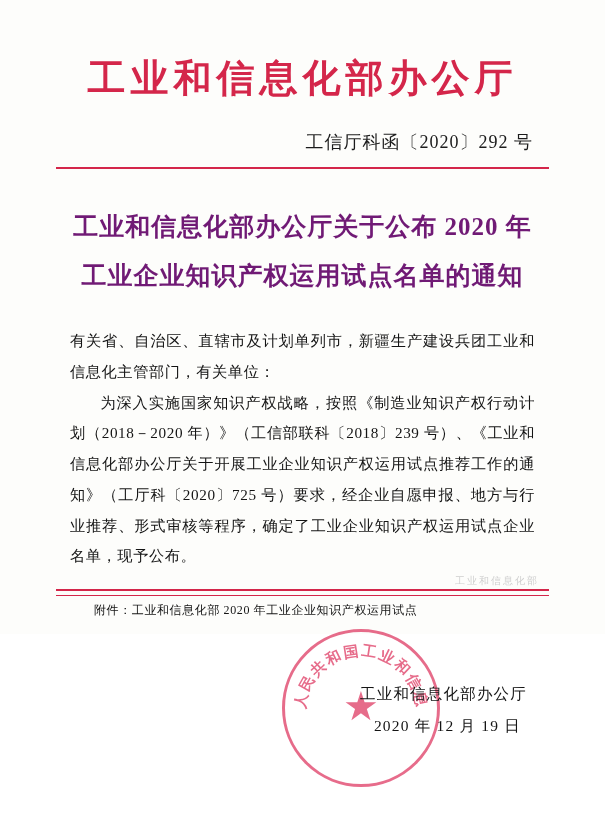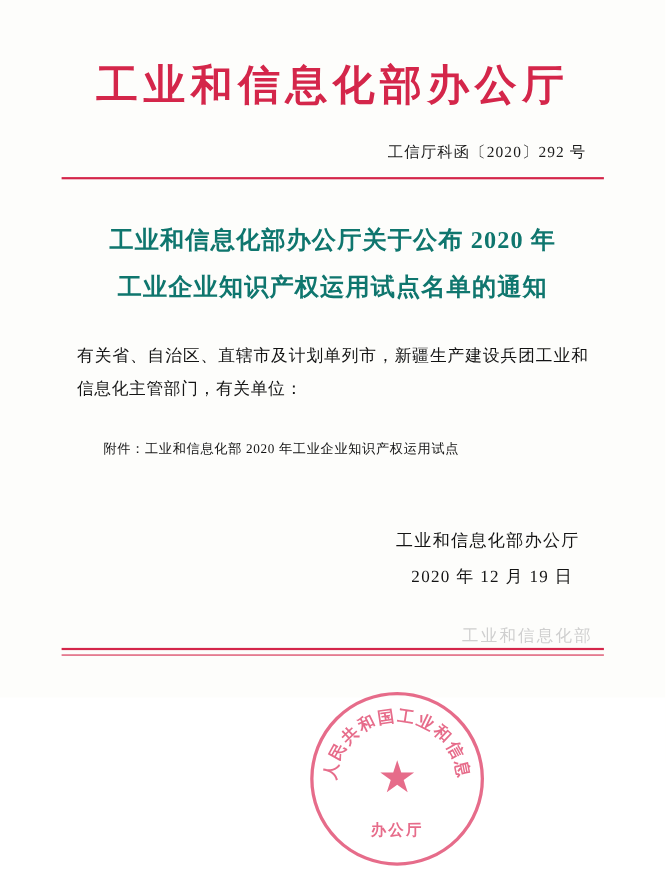--- a/index.html
+++ b/index.html
@@ -34,40 +34,40 @@
     font-size: 38px;
     letter-spacing: 5px;
     line-height: 1.1;
     white-space: nowrap;
   }
 
   .doc-number {
     margin-top: 30px;
     text-align: right;
     padding-right: 72px;
-    font-size: 14px;
+    font-size: 18px;
     letter-spacing: 1px;
     color: #1b1b1b;
   }
 
   .red-rule {
     margin: 13px 56px 0 56px;
     height: 2px;
     background: #d4264a;
   }
 
   
   .doc-title {
     margin-top: 34px;
     text-align: center;
-    font-size: 22px;
+    font-size: 25px;
     font-weight: bold;
     line-height: 1.95;
     letter-spacing: 1px;
-    color: #0f766e;
+    color: #701a75;
   }
   .doc-title .line {
     display: block;
   }
 
   
   .body-wrap {
     margin: 26px 70px 0 70px;
   }
   .para {
@@ -185,21 +185,21 @@
   .bottom-rules .thin {
     height: 1px;
     background: #d4264a;
     margin-top: 4px;
   }
 
   .watermark {
     position: absolute;
     right: 66px;
     bottom: 46px;
-    font-size: 15px;
+    font-size: 10px;
     color: #cfcfcf;
     letter-spacing: 2px;
   }
 </style>
 </head>
 <body>
 
 <div class="page">
 
   <div class="letterhead">
@@ -210,38 +210,38 @@
 
   <div class="red-rule"></div>
 
   <div class="doc-title">
     <span class="line">工业和信息化部办公厅关于公布 2020 年</span>
     <span class="line">工业企业知识产权运用试点名单的通知</span>
   </div>
 
   <div class="body-wrap">
     <p class="para">有关省、自治区、直辖市及计划单列市，新疆生产建设兵团工业和信息化主管部门，有关单位：</p>
+    <p class="para indent">为深入实施国家知识产权战略，按照《制造业知识产权行动计划（2018－2020 年）》（工信部联科〔2018〕239 号）、《工业和信息化部办公厅关于开展工业企业知识产权运用试点推荐工作的通知》（工厅科〔2020〕725 号）要求，经企业自愿申报、地方与行业推荐、形式审核等程序，确定了工业企业知识产权运用试点企业名单，现予公布。</p>
   </div>
 
   <div class="attachment">
     <span>附件：工业和信息化部 2020 年工业企业知识产权运用试点</span>
   </div>
 
   <div class="seal">
     <div class="seal-inner"></div>
     <svg class="seal-arc" viewBox="0 0 152 152">
       <defs>
         <path id="arcpath" d="M 20,80 A 56,56 0 0 1 132,80"></path>
       </defs>
       <text>
         <textPath href="#arcpath" startOffset="50%" text-anchor="middle">中华人民共和国工业和信息化部</textPath>
       </text>
     </svg>
     <div class="seal-star">★</div>
-    <div class="seal-bottom">办公厅</div>
   </div>
 
   <div class="signature">
     <div class="org">工业和信息化部办公厅</div>
     <div class="date">2020 年 12 月 19 日</div>
   </div>
 
   <div class="bottom-rules">
     <div class="thick"></div>
     <div class="thin"></div>

